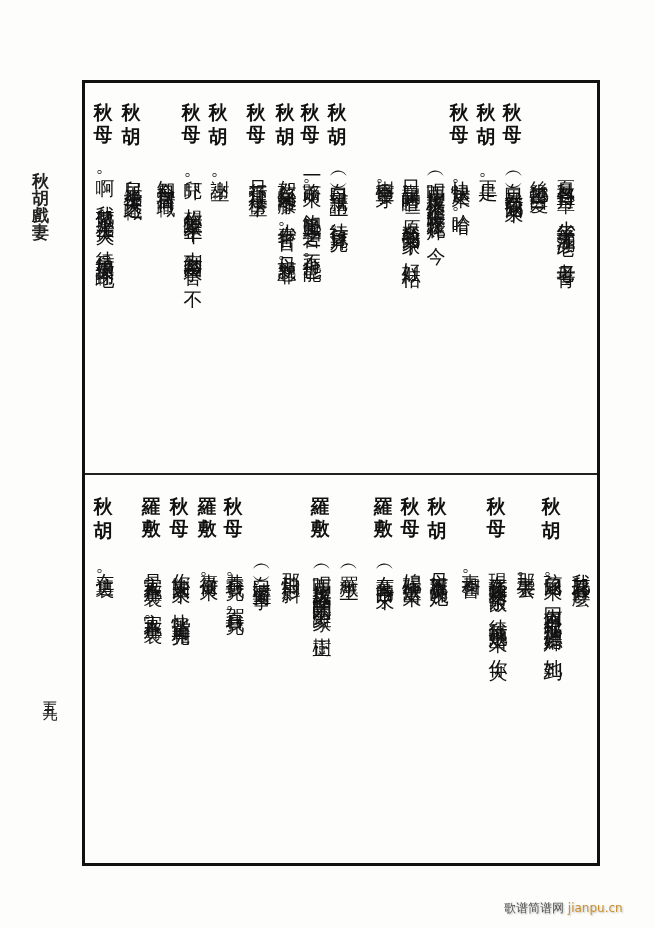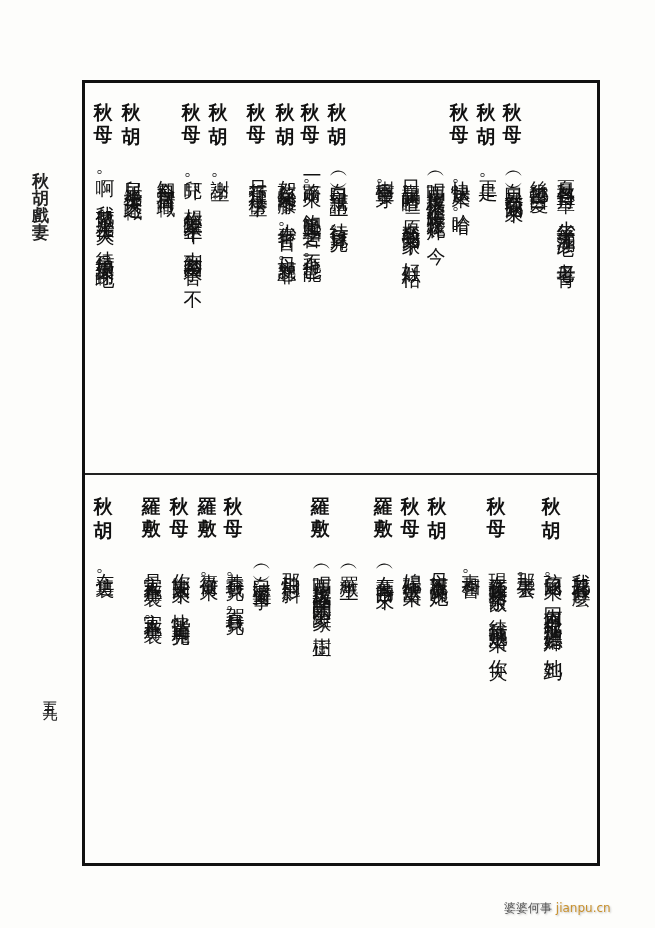--- a/index.html
+++ b/index.html
@@ -105,15 +105,15 @@
     <div class="col" style="left: 197px; top: 558px;">喜從何來。</div>
     <div class="speaker" style="left: 167px; top: 482px;">秋母</div>
     <div class="col" style="left: 169px; top: 558px;">你丈夫回來了。快些上前相見。</div>
     <div class="speaker" style="left: 139px; top: 482px;">羅敷</div>
     <div class="col" style="left: 141px; top: 558px;">是官人在那裏。官人在那裏。</div>
     <div class="speaker" style="left: 91px; top: 482px;">秋胡</div>
     <div class="col" style="left: 93px; top: 558px;">在這裏。</div>
   </div>
 
 <div class="watermark">
-  <span>婆婆何事</span>
+  <span>歌谱简谱网</span>
   <span class="latin">jianpu.cn</span>
 </div>
 
 </body></html>

